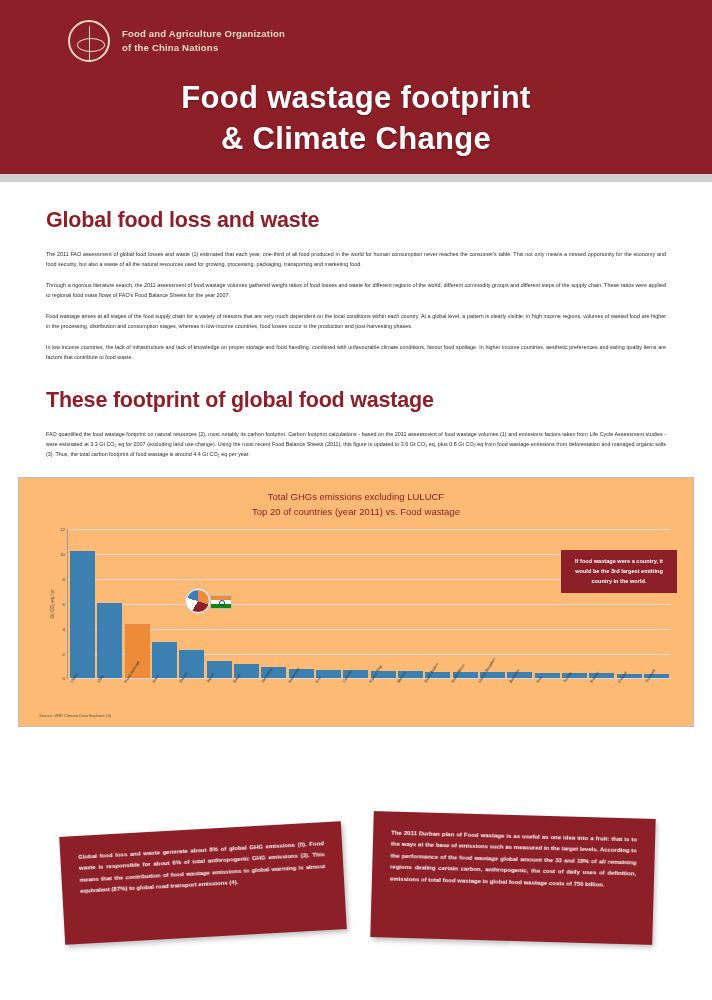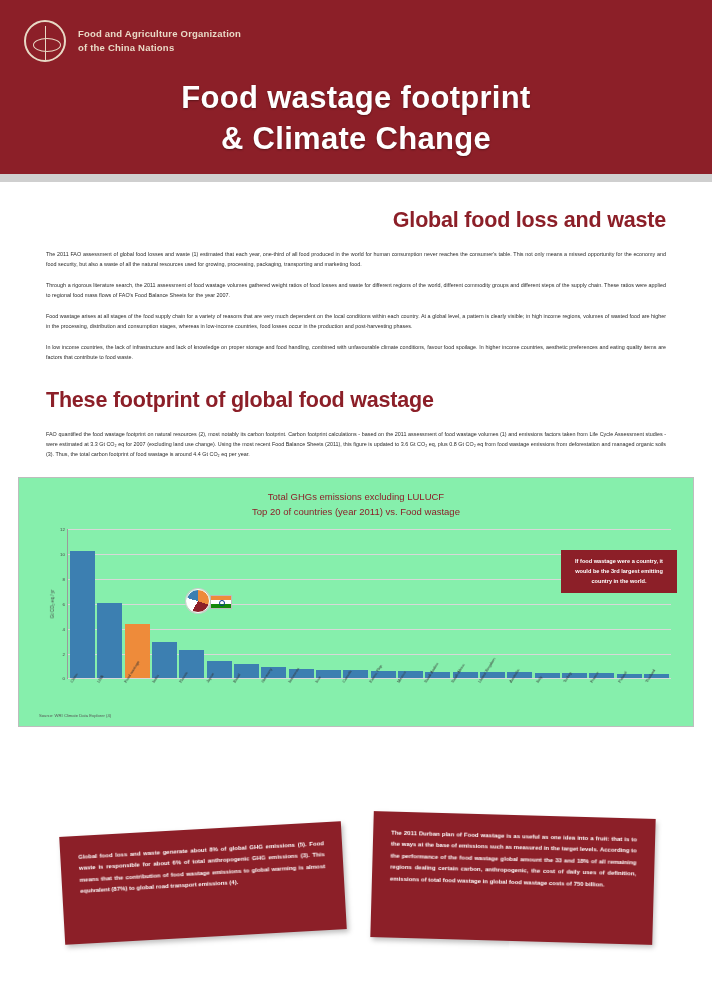--- a/index.html
+++ b/index.html
@@ -19,20 +19,21 @@
   .header {
     position: relative;
     width: 712px; height: 182px;
     background: #8C1F28;
   }
   .fao-logo-row {
     display: flex;
     align-items: center;
     padding: 20px 0 0 24px;
     gap: 12px;
+    margin-left: 44px;
   }
   .fao-emblem {
     width: 42px; height: 42px;
     border: 2px solid #e8d9c5;
     border-radius: 50%;
     position: relative;
     flex: 0 0 auto;
   }
   .fao-emblem::before {
     content: "";
@@ -79,38 +80,38 @@
   .body-wrap {
     position: relative;
     padding: 0 46px;
   }
   h2.section-title {
     color: #8C1F28;
     font-size: 21.5px;
     font-weight: bold;
     letter-spacing: -.2px;
   }
-  #sec1-title { margin-top: 26px; text-align: right; }
+  #sec1-title { margin-top: 26px; }
   #sec2-title { margin-top: 26px; }
 
   p.para {
     margin-top: 11px;
     font-size: 5.4px;
     line-height: 1.85;
     color: #2b2b2b;
     text-align: justify;
     filter: blur(.45px);
   }
   p.para.first { margin-top: 16px; }
 
   
   .chart-card {
     margin: 18px 18px 0 18px;
     border: 1px solid #bdbdbd;
-    background: #86efac;
+    background: #fdba74;
     padding: 12px 14px 10px 14px;
     height: 250px;
     position: relative;
   }
   .chart-title {
     text-align: center;
     color: #8C1F28;
     font-size: 9.5px;
     line-height: 1.55;
     filter: blur(.3px);

